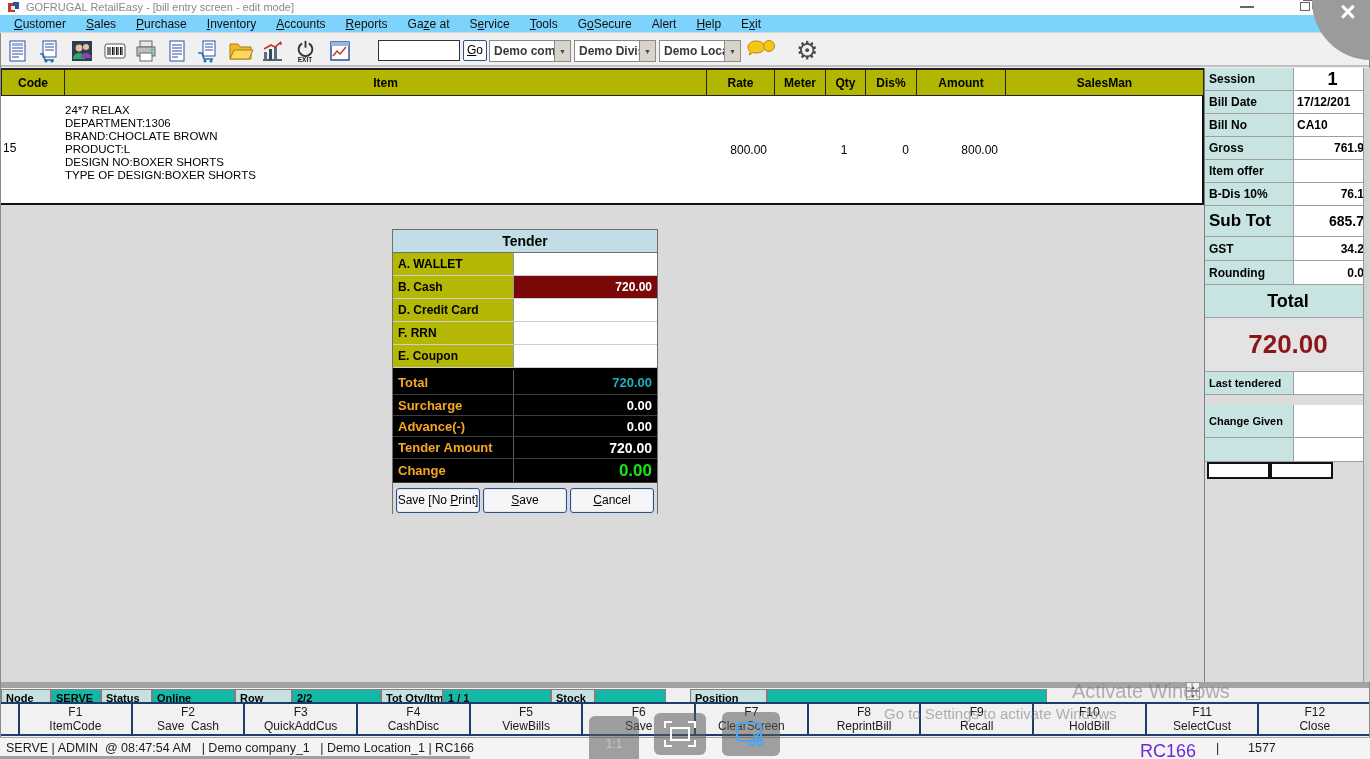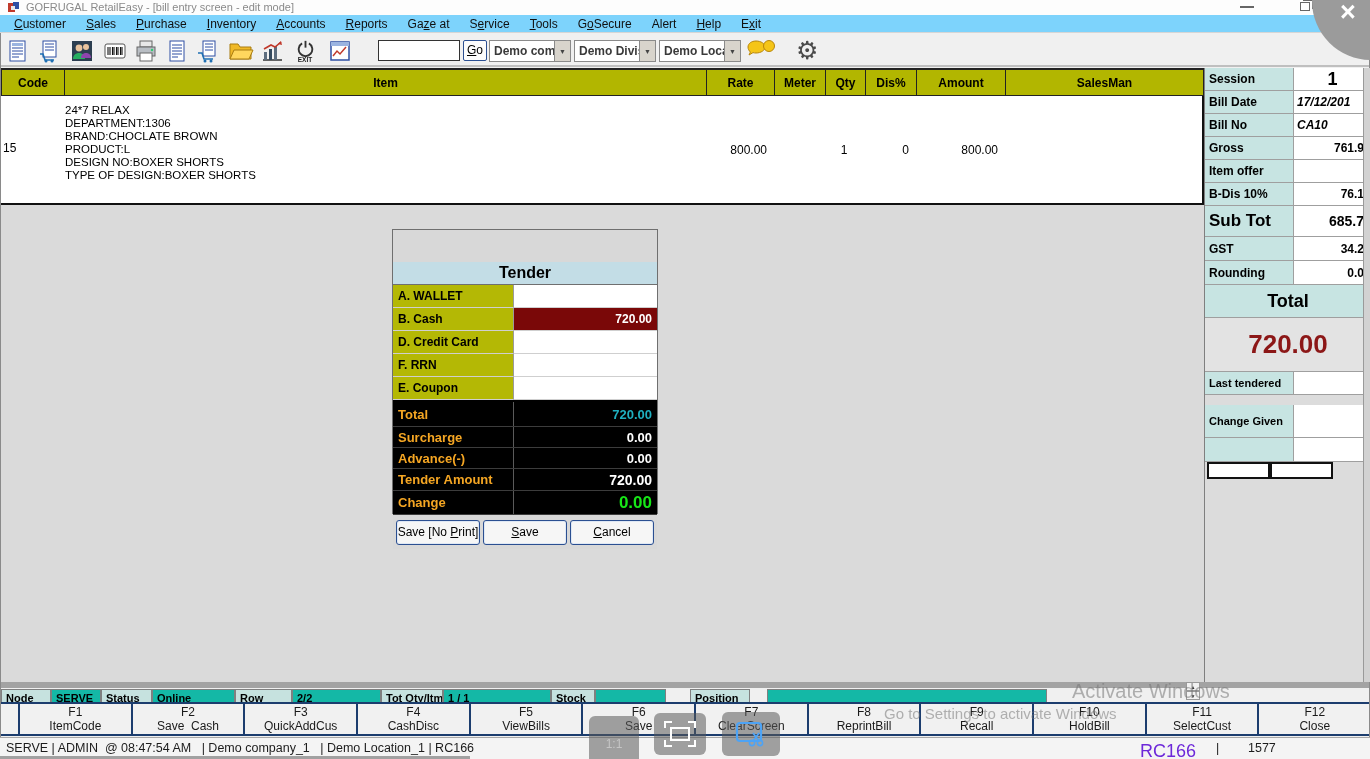--- a/index.html
+++ b/index.html
@@ -63,40 +63,40 @@
   .client { position:absolute; left:0; top:205px; width:1204px; height:477px; background:#dadada; }
 
   
   .panel { position:absolute; left:1204px; top:68px; width:166px; height:614px; background:#dcdcdc; border-left:1px solid #7f7f7f; }
   .p-row { position:absolute; left:0; width:166px; display:flex; border-bottom:1px solid #9f9f9f; }
   .p-label { width:89px; background:#c7e4e2; font-weight:bold; font-size:12px; color:#000;
              display:flex; align-items:center; padding-left:4px; border-right:1px solid #9f9f9f; }
   .p-value { flex:1; background:#fff; font-weight:bold; font-size:12px; color:#000;
              display:flex; align-items:center; overflow:hidden; }
   .v-right { justify-content:flex-end; padding-right:7px; }
-  .v-left  { justify-content:flex-start; padding-left:3px;font-style:italic; }
+  .v-left  { justify-content:flex-start; padding-left:3px; }
   .session-val { font-size:18px; justify-content:center; }
   .subtot-label { font-size:17px; }
   .total-head { position:absolute; left:0; top:217px; width:166px; height:33px; background:#c7e4e2;
                 font-size:18px; font-weight:bold; display:flex; align-items:center; justify-content:center;
                 border-bottom:1px solid #9f9f9f; }
   .total-val { position:absolute; left:0; top:250px; width:166px; height:54px; background:#e3e3e3;
                color:#8c1717; font-size:26px; font-weight:bold; display:flex; align-items:center;
                justify-content:center; border-bottom:1px solid #9f9f9f; }
   .small-label { font-size:11px; }
   .boxes-row { position:absolute; left:2px; top:394px; display:flex; }
   .p-box { width:63px; height:17px; background:#fff; border:2px solid #111; }
   .panel-scroll { position:absolute; left:1363px; top:68px; width:7px; height:614px; background:#d2d2d2;
                   border-left:1px solid #9a9a9a; z-index:5; }
 
   
   .tender { position:absolute; left:392px; top:229px; width:266px; height:285px; background:#d8d8d8;
             border:1px solid #6f6f6f; z-index:10; }
-  .t-head { height:23px; background:#c3dde6; border-bottom:1px solid #6f6f6f; font-size:16px; font-weight:bold;
-            display:flex; align-items:center; justify-content:center;margin-top:32px; }
+  .t-head { height:23px; background:#c3dde6; border-bottom:1px solid #6f6f6f; font-size:14px; font-weight:bold;
+            display:flex; align-items:center; justify-content:center; }
   .t-payrow { height:23px; display:flex; }
   .t-plabel { width:120px; background:#b4b805; font-size:12px; font-weight:bold; color:#000;
               display:flex; align-items:center; padding-left:5px; border-bottom:1px solid #cfcfcf; }
   .t-pvalue { flex:1; background:#fff; border-bottom:1px solid #cfcfcf; border-left:1px solid #9a9a9a;
               font-size:12px; font-weight:bold; display:flex; align-items:center; justify-content:flex-end; padding-right:5px; }
   .t-cash { background:#7a0808; color:#fff; }
   .t-totals { background:#000; border-top:2px solid #000; }
   .t-trow { display:flex; border-bottom:1px solid #3c3c3c; }
   .t-tlabel { width:120px; color:#f5a623; font-weight:bold; font-size:13px; display:flex; align-items:center; padding-left:5px; }
   .t-tvalue { flex:1; border-left:1px solid #5a5a5a; color:#fff; font-weight:bold; font-size:13px;
@@ -439,21 +439,21 @@
   <div class="sb-cell sb-label" style="left:1px;width:50px">Node</div>
   <div class="sb-cell sb-value" style="left:51px;width:50px">SERVE</div>
   <div class="sb-cell sb-label" style="left:101px;width:51px">Status</div>
   <div class="sb-cell sb-value" style="left:152px;width:83px">Online</div>
   <div class="sb-cell sb-label" style="left:235px;width:57px">Row</div>
   <div class="sb-cell sb-value" style="left:292px;width:89px">2/2</div>
   <div class="sb-cell sb-label" style="left:381px;width:62px">Tot Qty/Itms</div>
   <div class="sb-cell sb-value" style="left:443px;width:108px">1 / 1</div>
   <div class="sb-cell sb-label" style="left:551px;width:44px">Stock</div>
   <div class="sb-cell sb-value" style="left:595px;width:71px"></div>
-  <div class="sb-cell sb-label" style="left:690px;width:60px">Position</div>
+  <div class="sb-cell sb-label" style="left:690px;width:77px">Position</div>
   <div class="sb-cell sb-value" style="left:767px;width:280px"></div>
 </div>
 <div class="spinner">
   <div class="spin-btn">▲</div>
   <div class="spin-btn">▼</div>
 </div>
 
 <div class="fbar">
   <div class="f-spacer"></div>
   <div class="f-cell">

